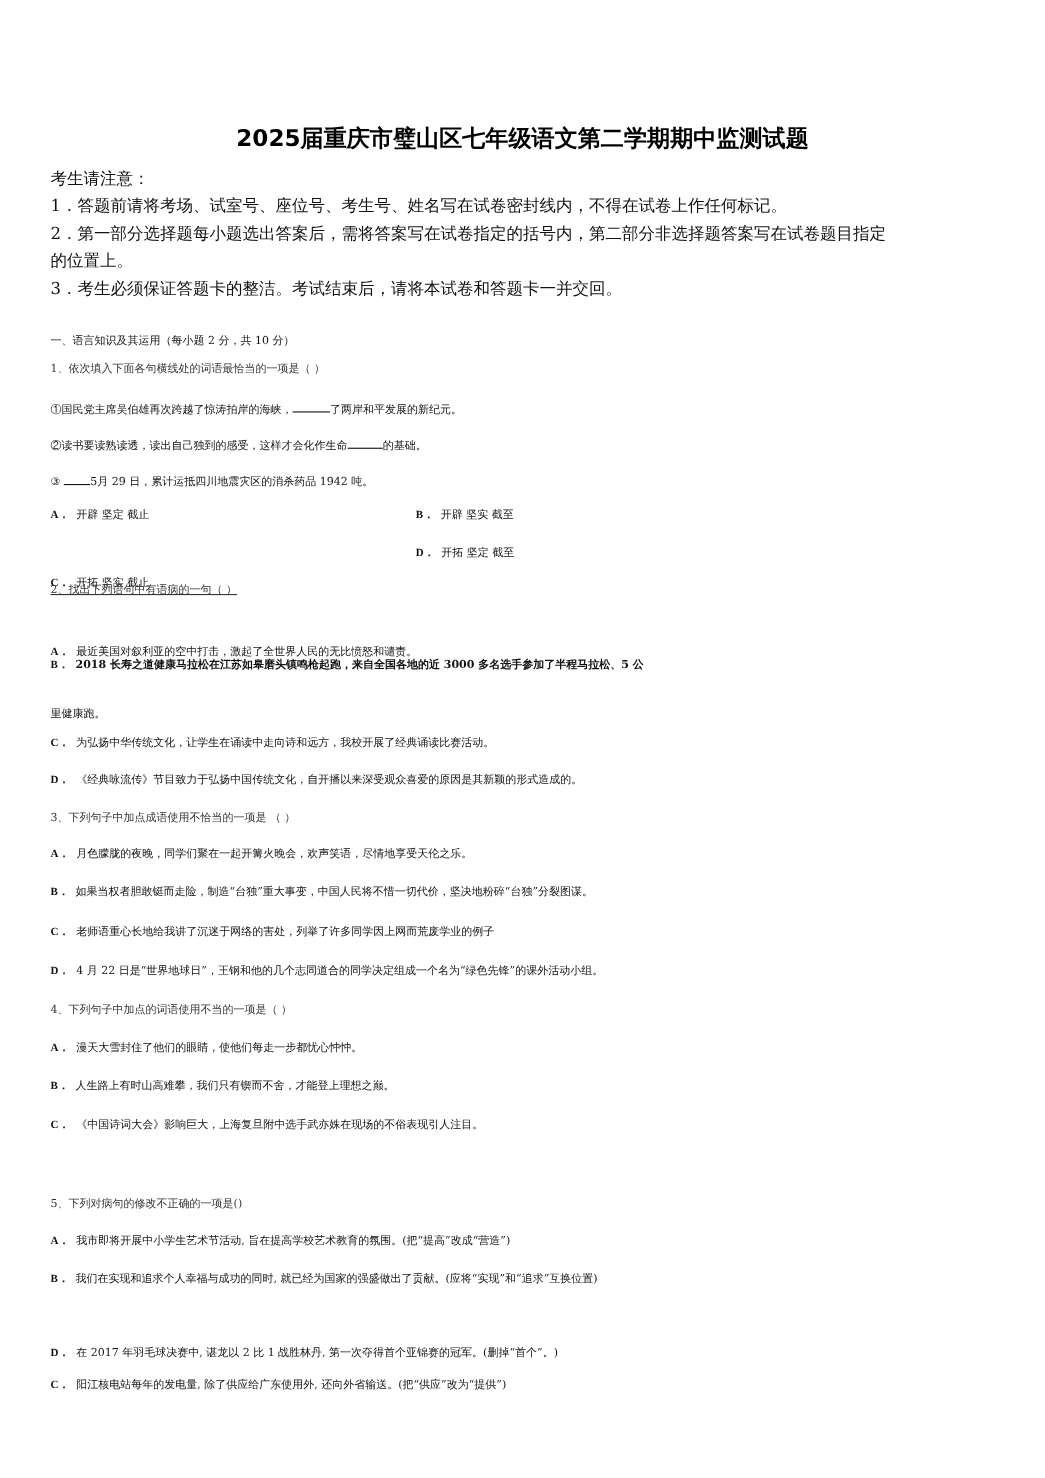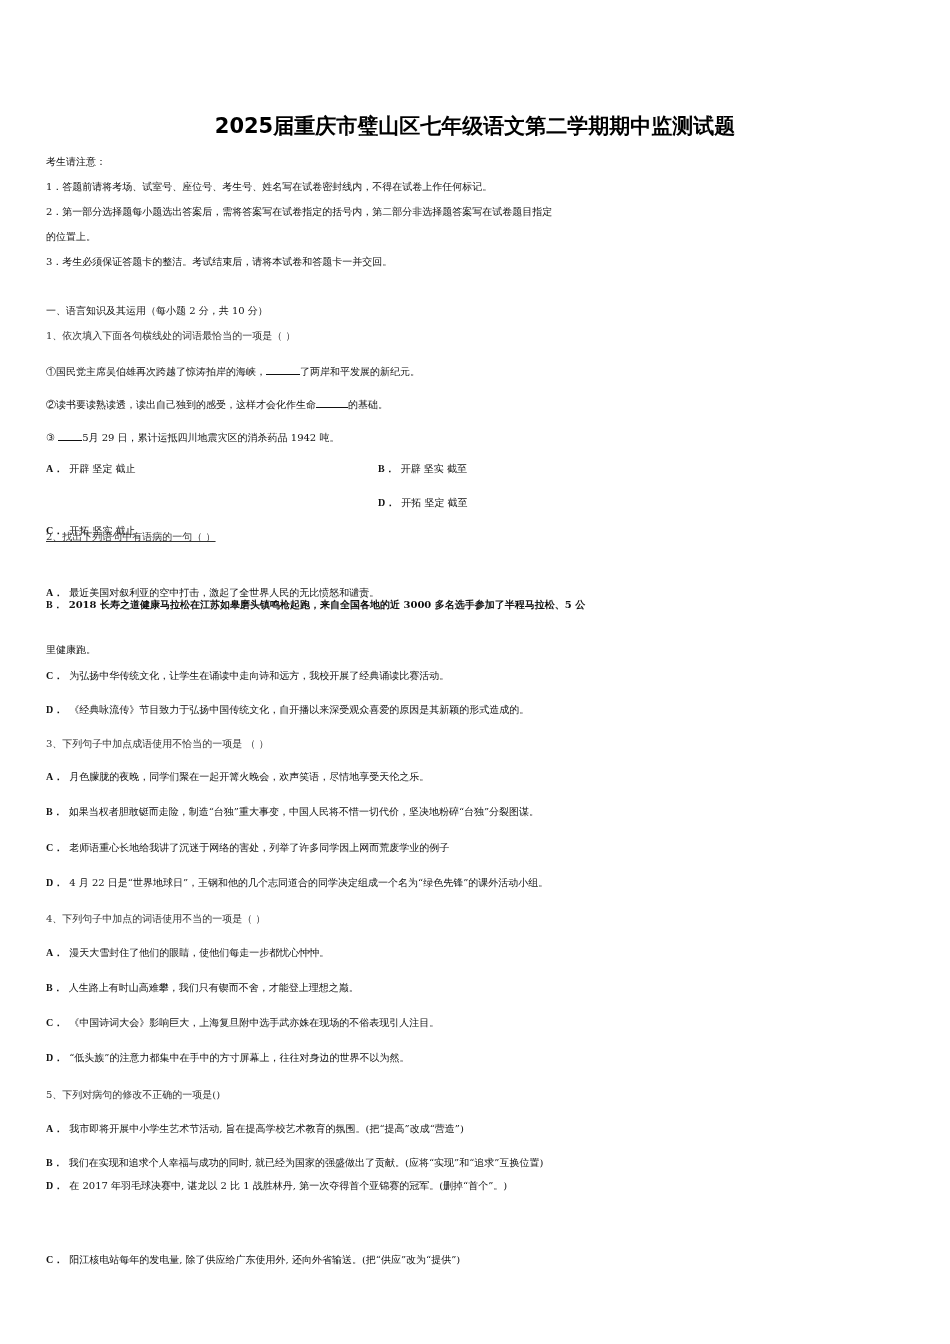--- a/index.html
+++ b/index.html
@@ -36,21 +36,21 @@
       color: #000;
     }
     .line {
       position: absolute;
       left: 46px;
       font-size: 10px;
       line-height: 20px;
       white-space: nowrap;
       color: #111;
     }
-    .notice { font-size: 10px; }
+    .notice { font-size: 15px; }
     .opt-letter {
       font-weight: bold;
       font-family: "Liberation Serif", "DejaVu Serif", serif;
       margin-right: 6px;
     }
     .qnum { color: #333; }
     .blank {
       display: inline-block;
       border-bottom: 1px solid #111;
       height: 14px;
@@ -129,31 +129,28 @@
   <div class="line qnum" style="top:909px;">4、下列句子中加点的词语使用不当的一项是（       ）</div>
   <div class="line" style="top:943px;">
     <span class="opt-letter">A．</span><span>漫天大雪封住了他们的眼睛，使他们每走一步都忧心忡忡。</span>
   </div>
   <div class="line" style="top:978px;">
     <span class="opt-letter">B．</span><span>人生路上有时山高难攀，我们只有锲而不舍，才能登上理想之巅。</span>
   </div>
   <div class="line" style="top:1013px;">
     <span class="opt-letter">C．</span><span>《中国诗词大会》影响巨大，上海复旦附中选手武亦姝在现场的不俗表现引人注目。</span>
   </div>
-  <div class="line" style="top:1048px;">
-    <span class="opt-letter">D．</span><span>“低头族”的注意力都集中在手中的方寸屏幕上，往往对身边的世界不以为然。</span>
-  </div>
 
   <div class="line qnum" style="top:1085px;">5、下列对病句的修改不正确的一项是()</div>
   <div class="line" style="top:1119px;">
     <span class="opt-letter">A．</span><span>我市即将开展中小学生艺术节活动, 旨在提高学校艺术教育的氛围。(把“提高”改成“营造”)</span>
   </div>
   <div class="line" style="top:1153px;">
     <span class="opt-letter">B．</span><span>我们在实现和追求个人幸福与成功的同时, 就已经为国家的强盛做出了贡献。(应将“实现”和“追求”互换位置)</span>
   </div>
   <div class="line" style="top:1250px;">
     <span class="opt-letter">C．</span><span>阳江核电站每年的发电量, 除了供应给广东使用外, 还向外省输送。(把“供应”改为“提供”)</span>
   </div>
-  <div class="line" style="top:1176px;">
+  <div class="line" style="top:1221px;">
     <span class="opt-letter">D．</span><span>在 2017 年羽毛球决赛中, 谌龙以 2 比 1 战胜林丹, 第一次夺得首个亚锦赛的冠军。(删掉“首个”。)</span>
   </div>
 
 </div>
 
 </body></html>

